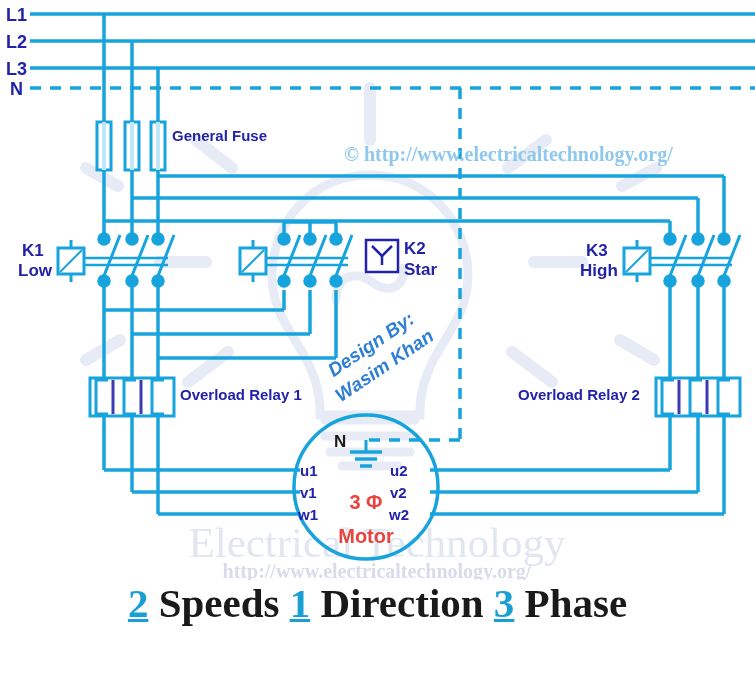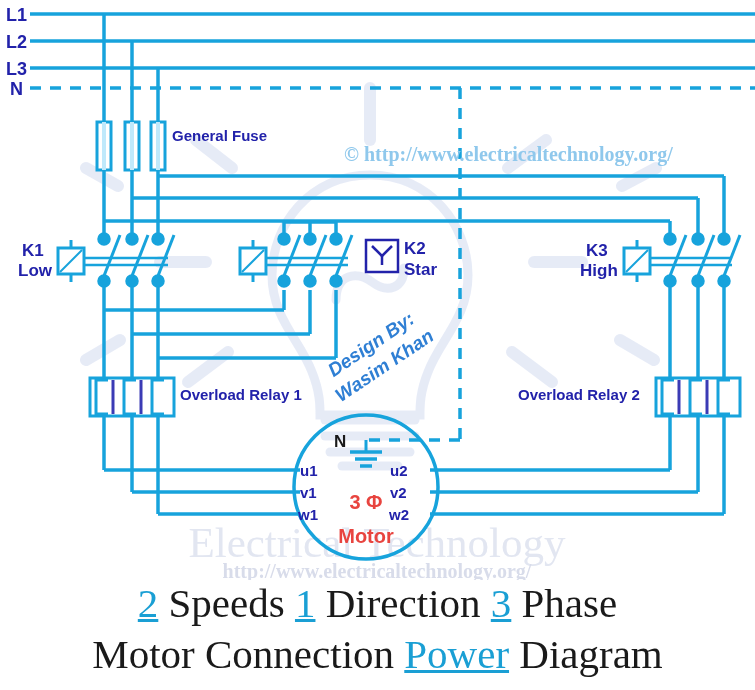--- a/index.html
+++ b/index.html
@@ -26,21 +26,21 @@
   #title-area {
     position: absolute;
     left: 0;
     top: 578px;
     width: 755px;
     height: 112px;
     text-align: center;
   }
   .title-line {
     font-family: "Liberation Serif", serif;
-    font-weight: normal;
+    font-weight: bold;
     font-size: 41px;
     color: #1a1a1a;
     line-height: 51px;
     white-space: nowrap;
   }
   .title-accent {
     color: #1a9fd4;
     text-decoration: underline;
     text-decoration-thickness: 3px;
   }
@@ -325,18 +325,15 @@
     <g transform="rotate(-34 370 360)">
       <text x="330" y="354" font-family="Liberation Sans, sans-serif" font-size="19" font-weight="bold" font-style="italic" fill="#2f7fd4">Design By:</text>
       <text x="322" y="379" font-family="Liberation Sans, sans-serif" font-size="19" font-weight="bold" font-style="italic" fill="#2f7fd4">Wasim Khan</text>
     </g>
   </svg>
 
   <div id="title-area">
     <div class="title-line">
       <span class="title-accent">2</span><span> Speeds </span><span class="title-accent">1</span><span> Direction </span><span class="title-accent">3</span><span> Phase</span>
     </div>
-    <div class="title-line">
-      <span>Motor Connection </span><span class="title-accent">Power</span><span> Diagram</span>
-    </div>
   </div>
 
 </div>
 
 </body></html>

